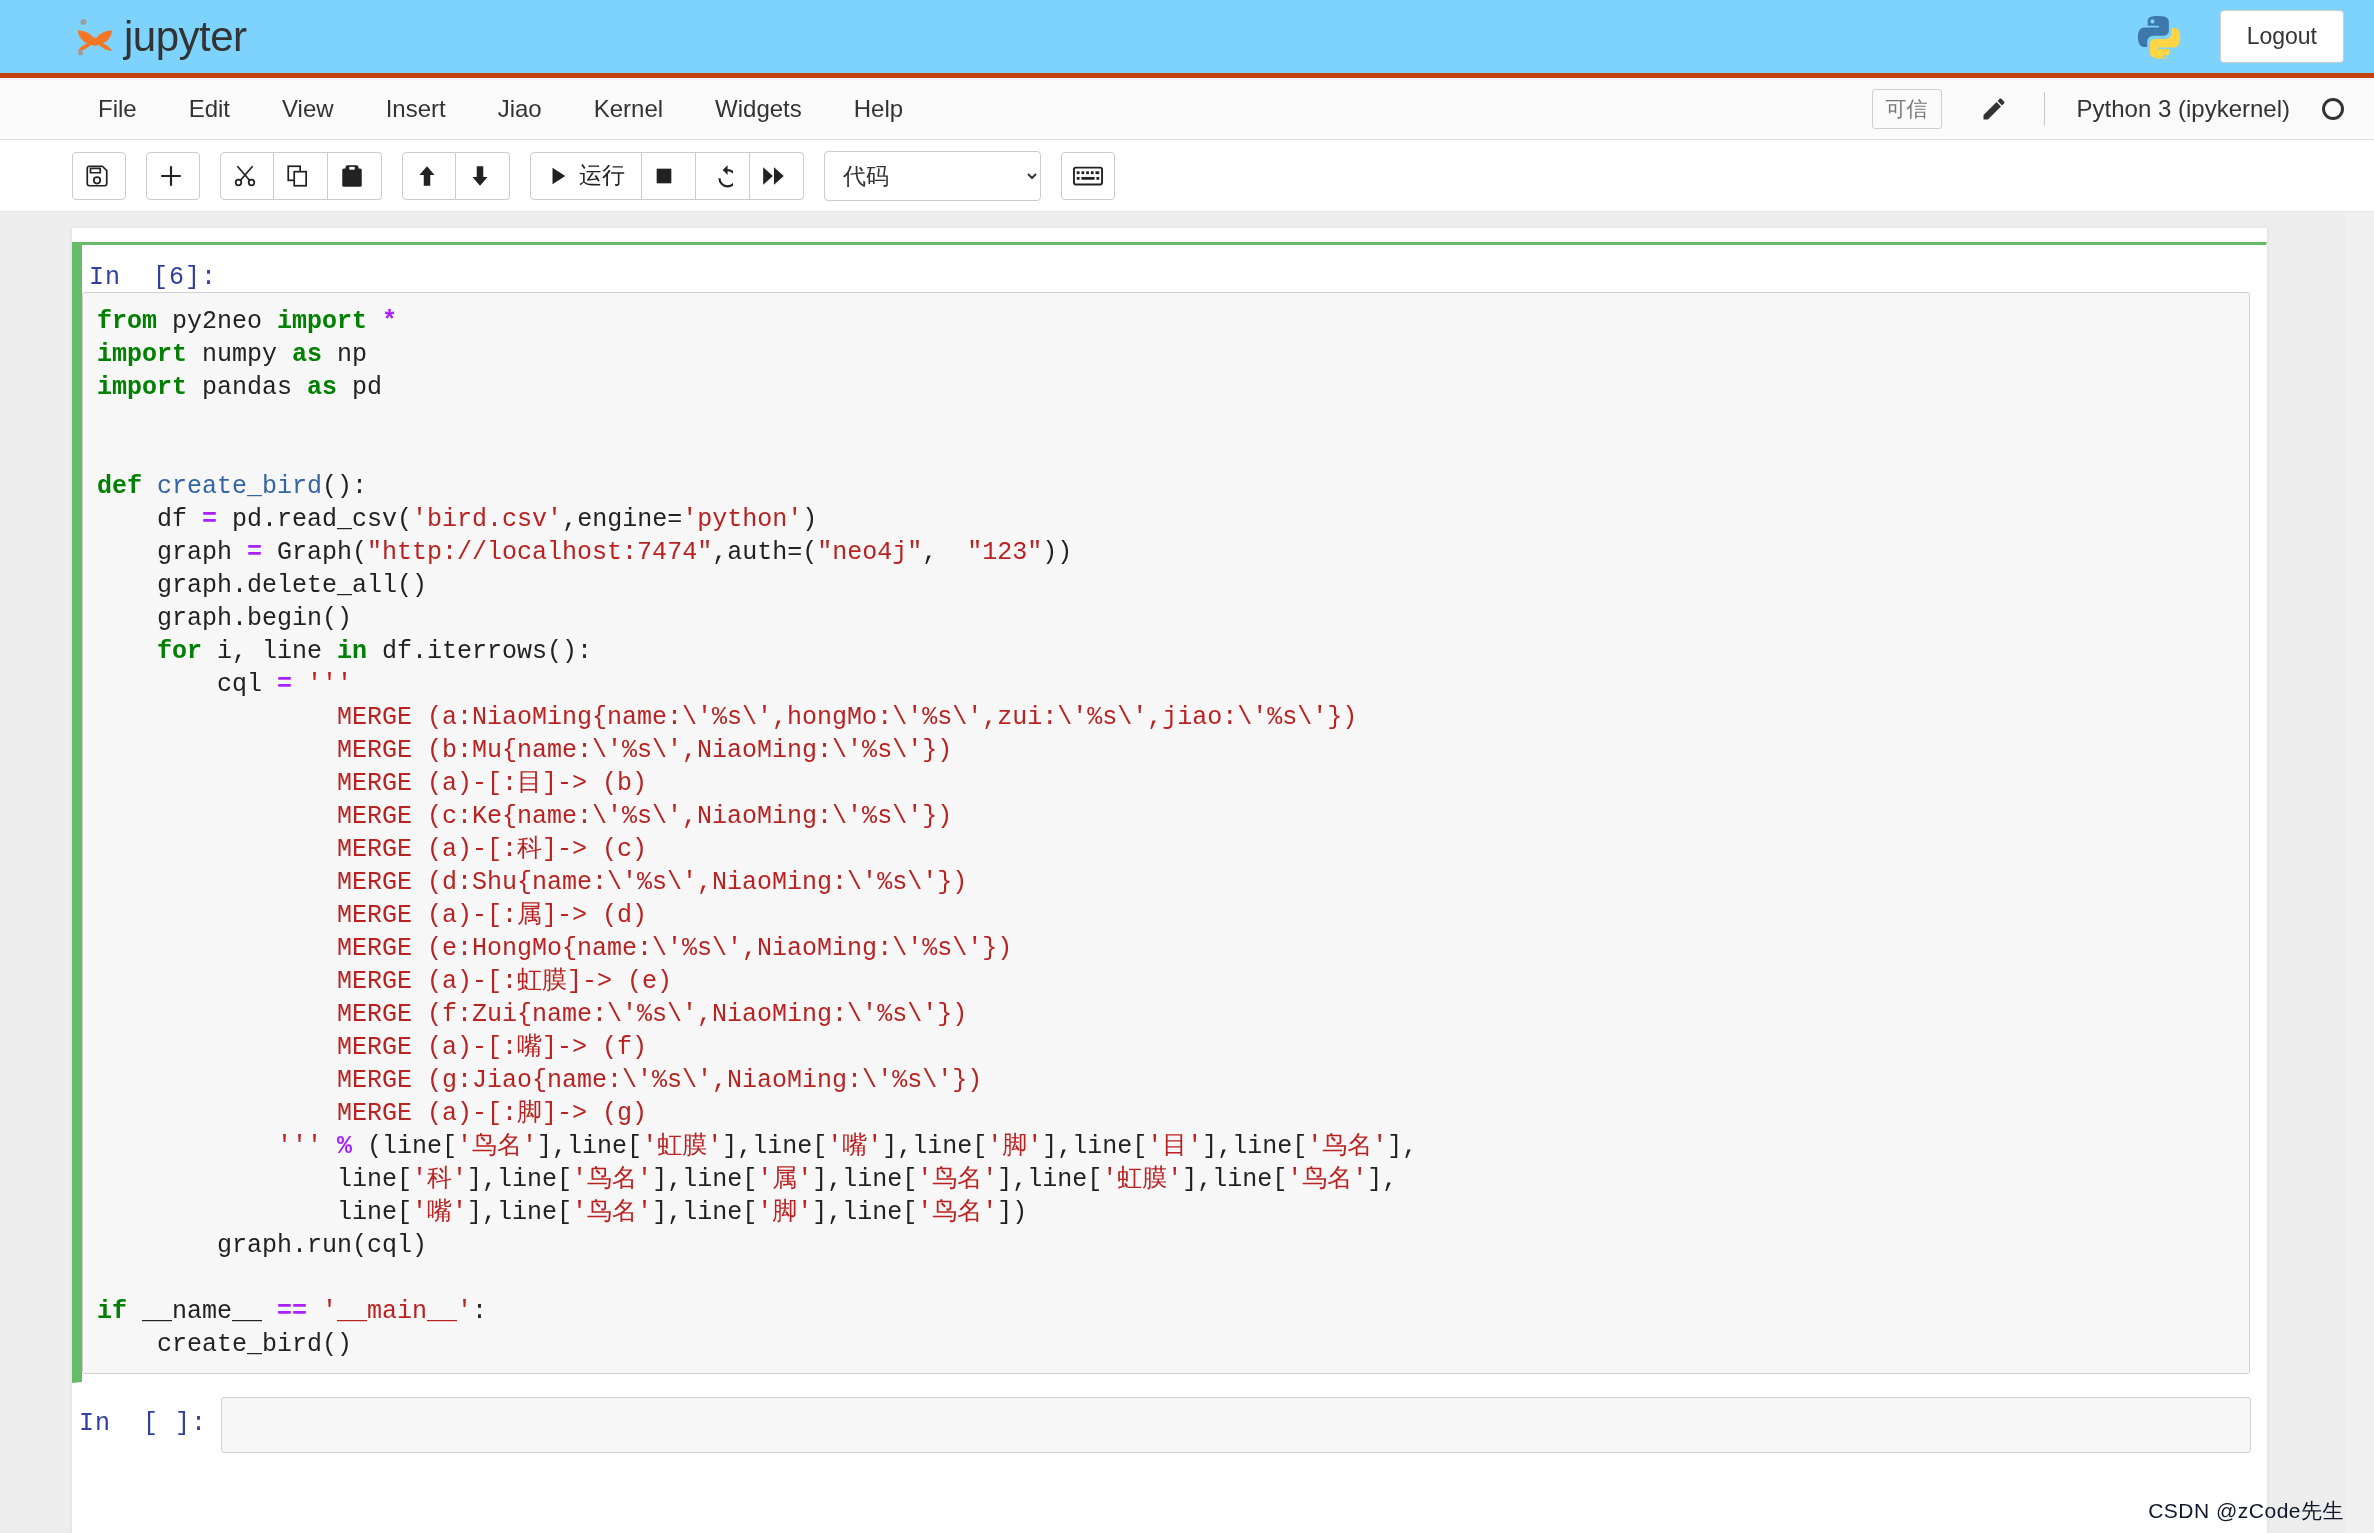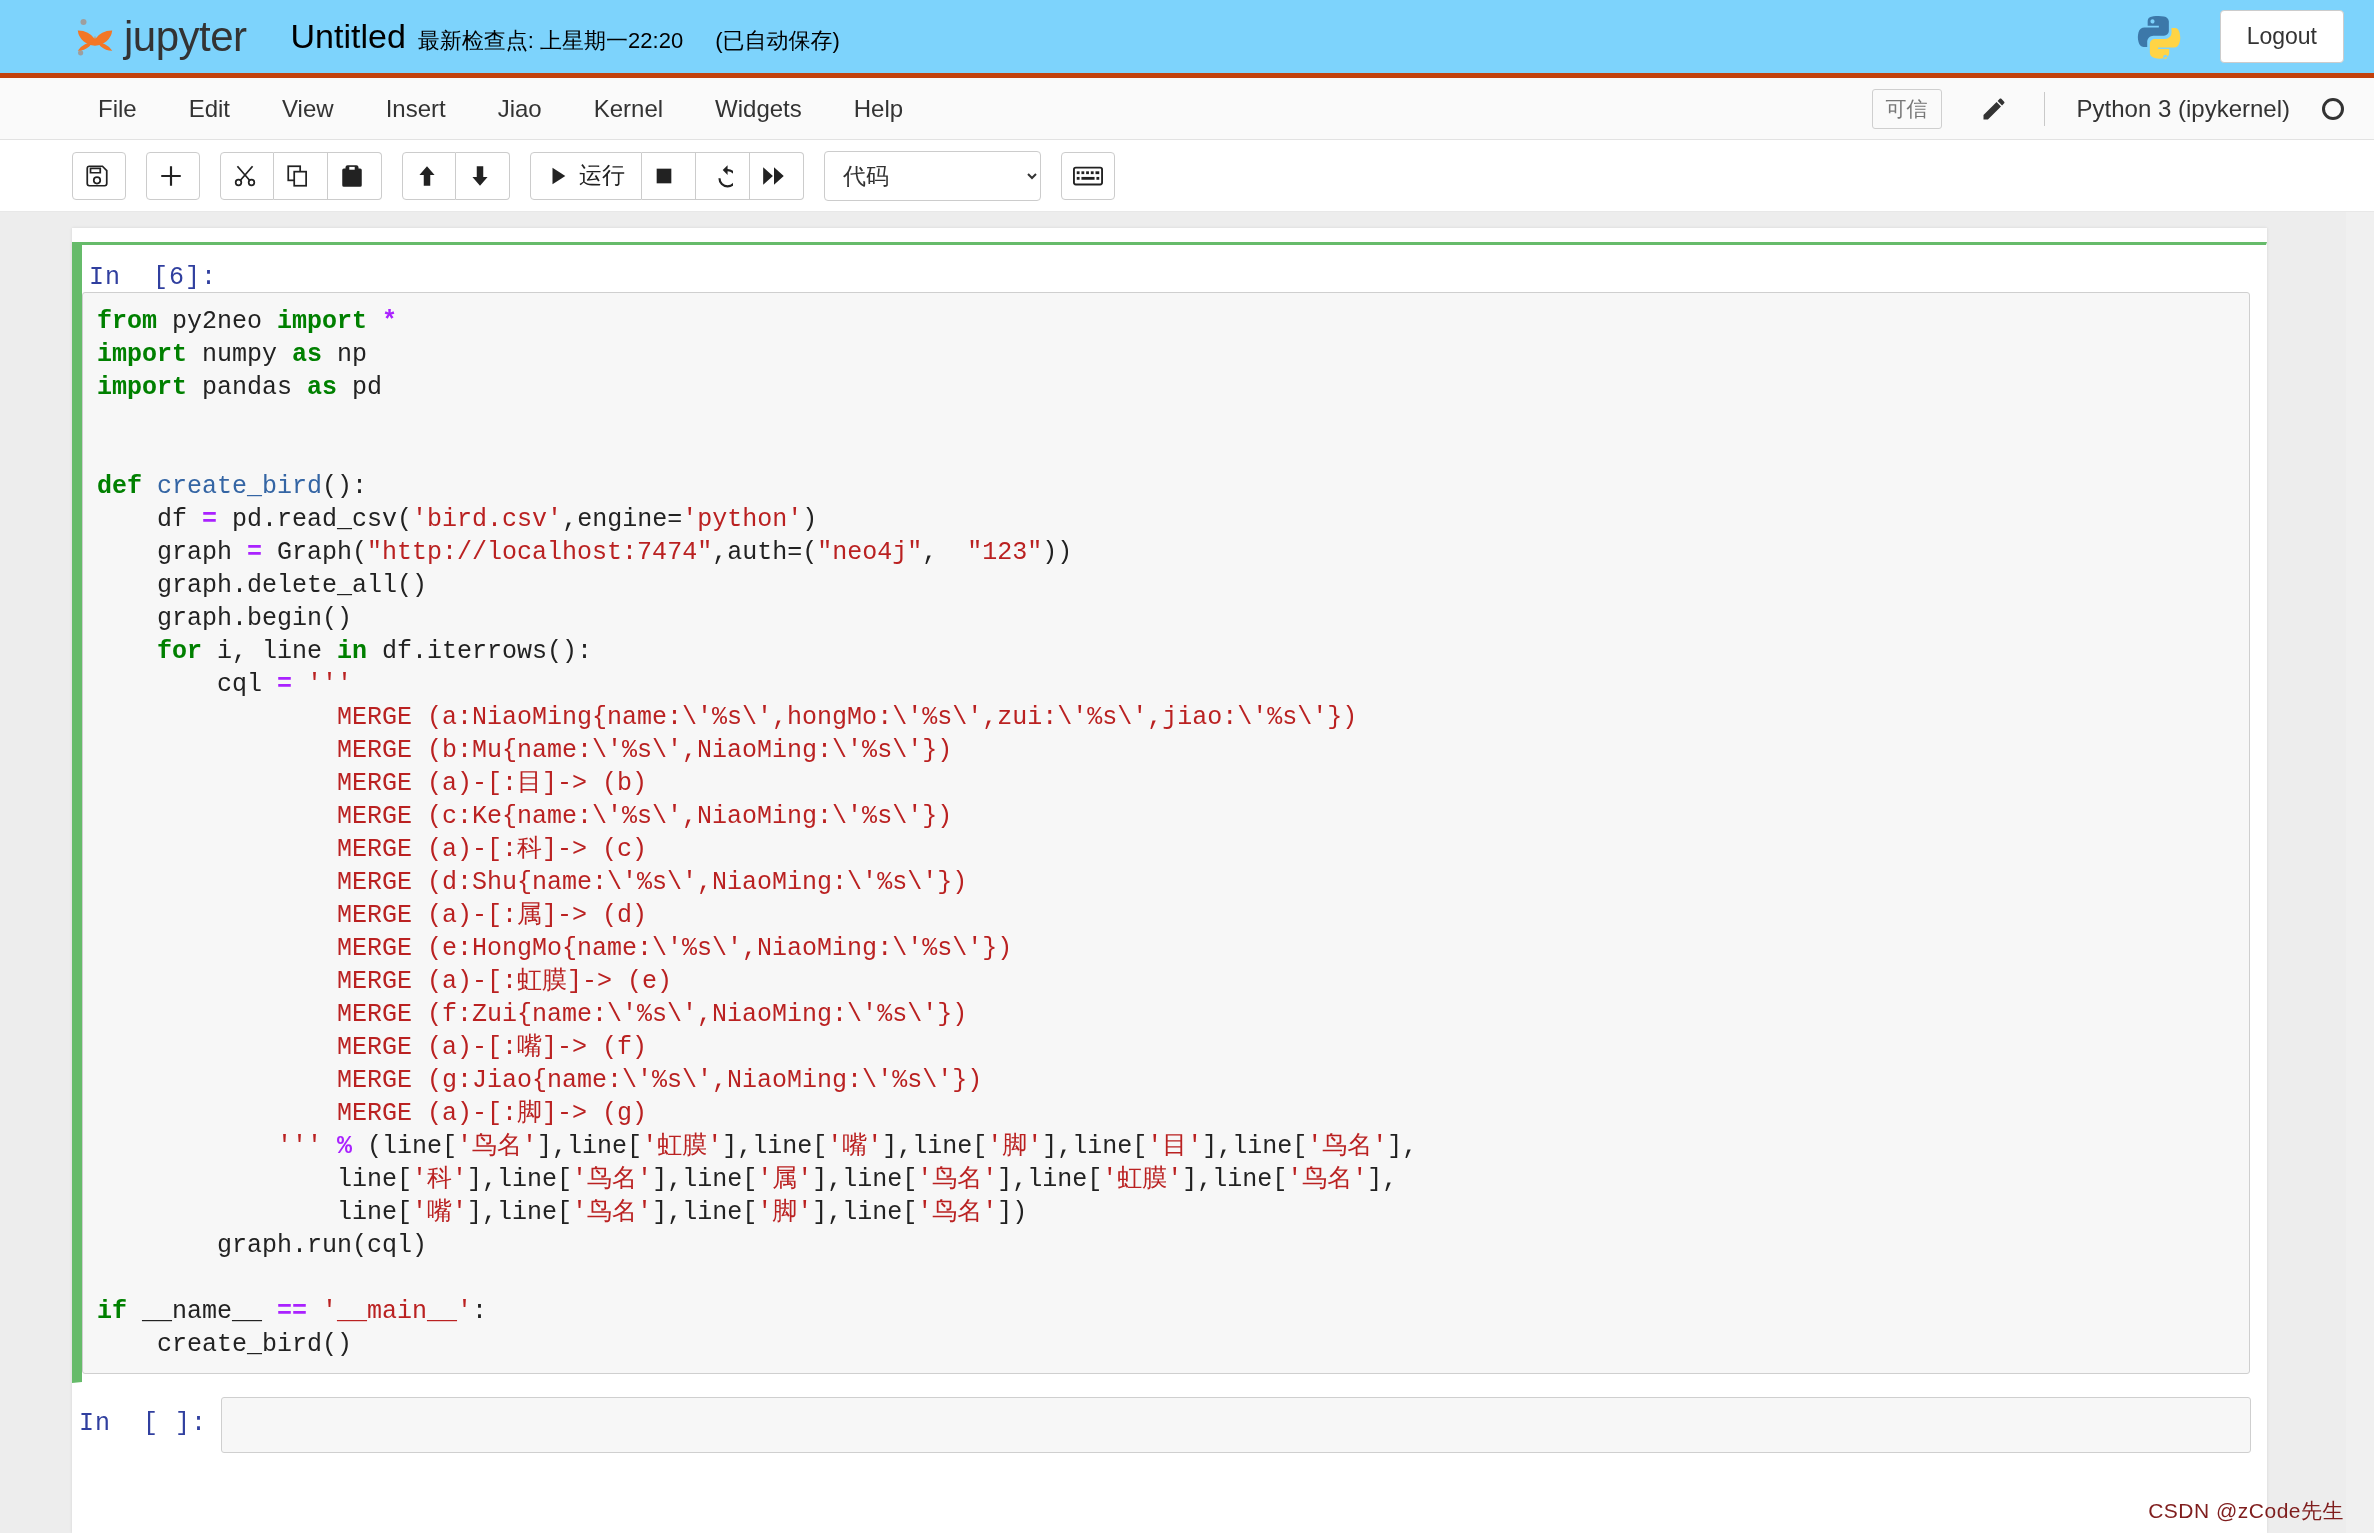--- a/index.html
+++ b/index.html
@@ -234,21 +234,21 @@
   .code .nm  { color: #222222; }
 
   .cell.empty .input-area { min-height: 56px; }
 
   
   .watermark {
     position: absolute;
     right: 30px;
     bottom: 8px;
     font-size: 21px;
-    color: #7f1d1d;
+    color: #0f172a;
     letter-spacing: 0.5px;
     user-select: none;
     margin-top: 8px;
   }
   
   .right-gutter {
     position: absolute;
     top: 0; right: 0; bottom: 0;
     width: 28px;
     background: #f0f0f0;
@@ -261,25 +261,20 @@
   <div class="logo-wrap">
     <svg class="jup-logo" viewBox="0 0 64 64">
       <circle cx="16" cy="11" r="4.2" fill="#9e9e9e"></circle>
       <circle cx="12" cy="54" r="3.6" fill="#9e9e9e"></circle>
       <path d="M32 18 A24 24 0 0 0 8 39 A29 29 0 0 0 32 27 A29 29 0 0 0 56 39 A24 24 0 0 0 32 18 Z" fill="#f37726" transform="rotate(180 32 31)"></path>
       <path d="M32 30 A24 24 0 0 1 8 51 A29 29 0 0 1 32 39 A29 29 0 0 1 56 51 A24 24 0 0 1 32 30 Z" fill="#f37726"></path>
     </svg>
     <span class="jup-word">jupyter</span>
   </div>
 
-  <div class="nb-title-block">
-    <span class="nb-name">Untitled</span>
-    <span class="nb-checkpoint">最新检查点: 上星期一22:20</span>
-    <span class="nb-autosave">(已自动保存)</span>
-  </div>
 
   <div class="header-right">
     <svg class="py-logo" viewBox="0 0 64 64">
       <path d="M31.5 5c-5 0-9 .6-11.2 1.8-2.2 1.2-2.8 3-2.8 5.5v5.4h14.3v2H13.4c-3.6 0-6.6 2.1-7.6 6.2-1.1 4.7-1.2 7.6 0 12.5 1 3.7 2.9 6.3 6.5 6.3h4.6v-6.6c0-4.1 3.6-7.8 7.9-7.8h13.6c3.4 0 6.2-2.8 6.2-6.3V12.3c0-3.4-2.8-5.9-6.2-6.5C35.9 5.3 33.8 5 31.5 5zm-7.8 4.4c1.4 0 2.6 1.2 2.6 2.7s-1.2 2.6-2.6 2.6c-1.5 0-2.6-1.2-2.6-2.6 0-1.5 1.1-2.7 2.6-2.7z" fill="#3C78A9"></path>
       <path d="M48 20.3v6.4c0 4.3-3.7 7.9-7.9 7.9H26.5c-3.3 0-6.2 2.9-6.2 6.3v11.7c0 3.3 2.9 5.3 6.2 6.3 3.9 1.1 7.7 1.3 12.4 0 3.1-.9 6.2-2.7 6.2-6.3v-5.3H30.8v-2h21.3c3.6 0 4.9-2.5 6.2-6.2 1.3-3.9 1.2-7.6 0-12.5-.9-3.6-2.6-6.2-6.2-6.2H48zm-8 34.4c1.5 0 2.6 1.2 2.6 2.6 0 1.5-1.1 2.7-2.6 2.7-1.4 0-2.6-1.2-2.6-2.7 0-1.4 1.2-2.6 2.6-2.6z" fill="#FFD445"></path>
     </svg>
     <button class="logout-btn">Logout</button>
   </div>
 </div>
 

